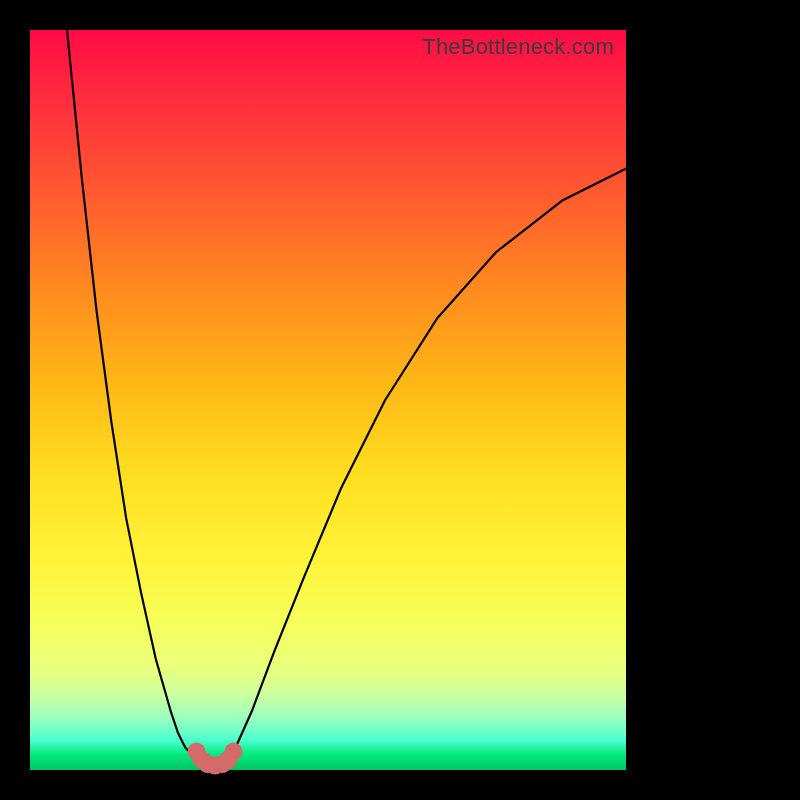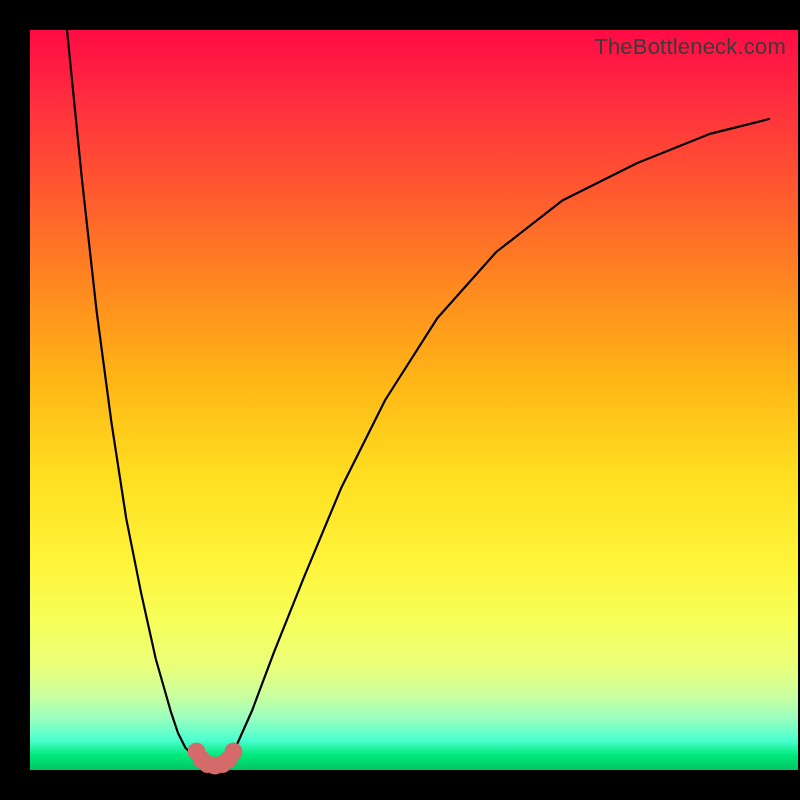--- a/index.html
+++ b/index.html
@@ -7,21 +7,21 @@
   .frame {
     position: relative;
     width: 800px;
     height: 800px;
     background: #000;
   }
   .plot-area {
     position: absolute;
     left: 30px;
     top: 30px;
-    width: 768px;
+    width: 596px;
     height: 740px;
     background: linear-gradient(to bottom,
       #ff0b45 0%,
       #ff2f3e 10%,
       #ff5a2f 22%,
       #ff8a1f 35%,
       #ffb816 48%,
       #ffde20 60%,
       #fff43a 72%,
       #f6ff5a 80%,

